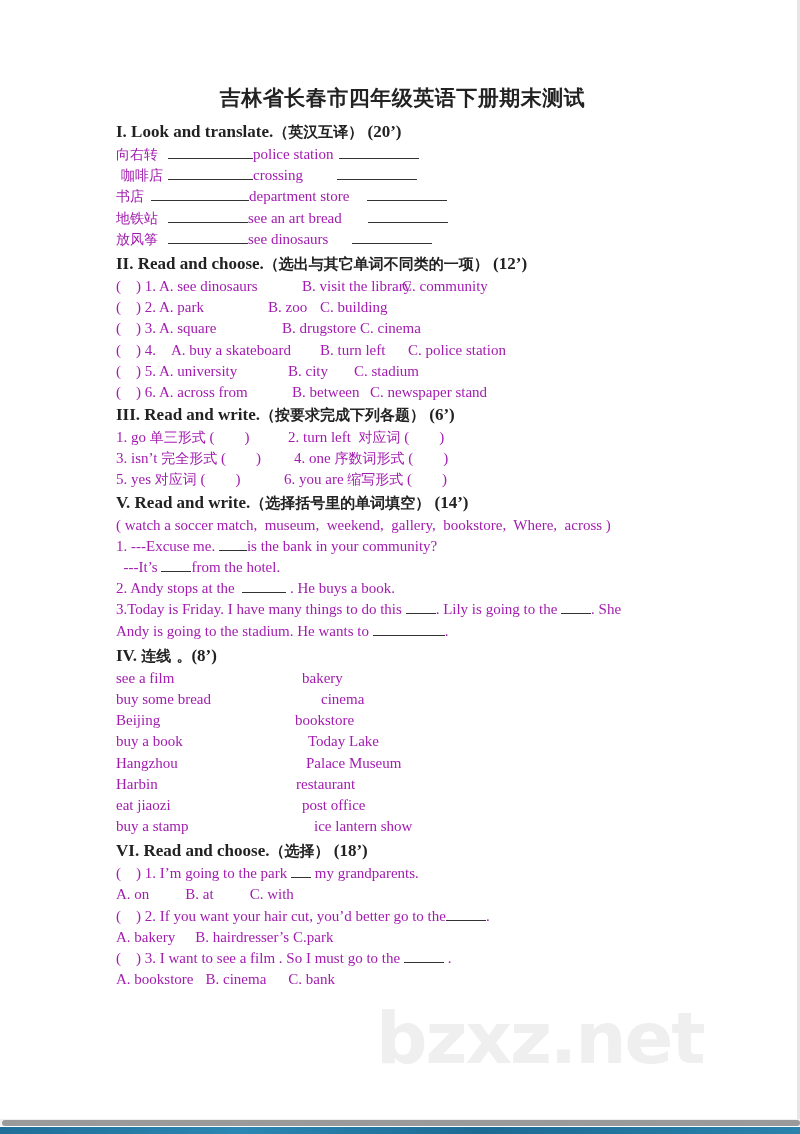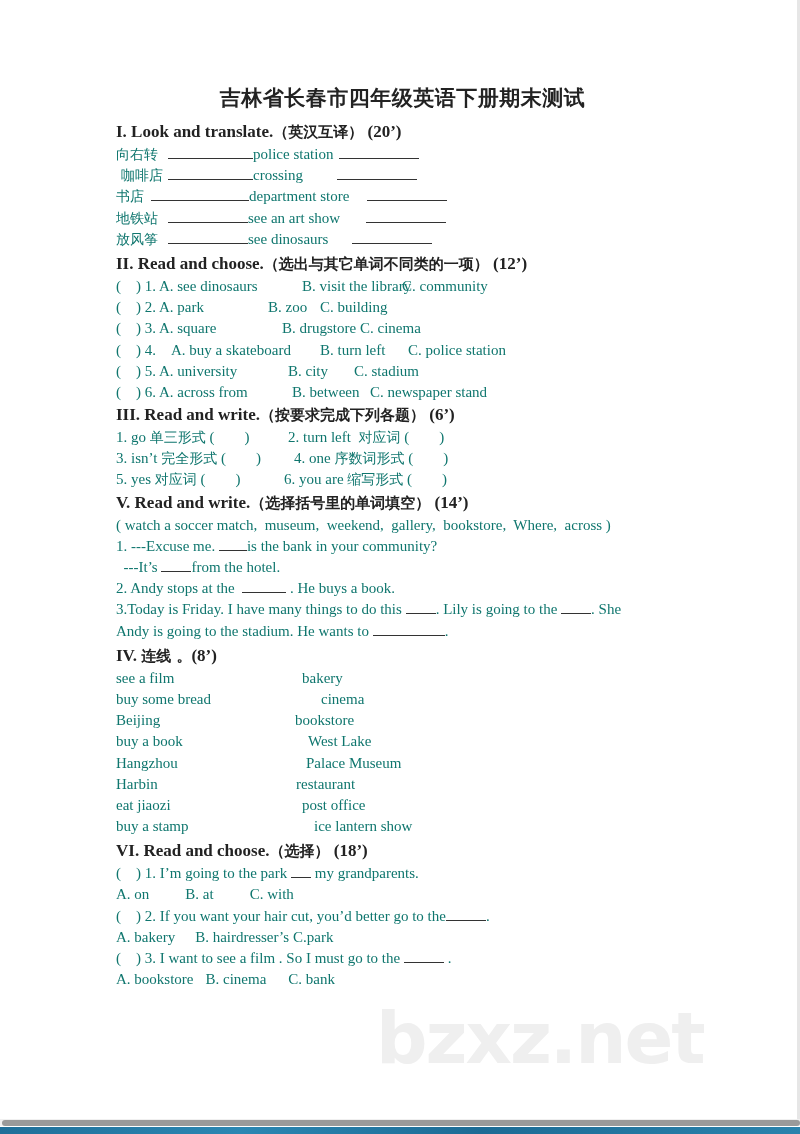--- a/index.html
+++ b/index.html
@@ -18,21 +18,21 @@
       background: #e6e6e6;
     }
     .title {
       position: absolute; left: 0; width: 797px; top: 84px;
       text-align: center; font-family: "DejaVu Sans", sans-serif;
       font-size: 21px; font-weight: bold; color: #222; letter-spacing: 0.5px;
     }
     .content { position: absolute; left: 112px; top: 120px; width: 600px; }
     .h { font-weight: bold; font-size: 17px; line-height: 24px; height: 24px; white-space: pre; }
     .h .cn { font-family: "DejaVu Sans", sans-serif; font-weight: bold; font-size: 15px; }
-    .line { font-size: 15px; line-height: 21.2px; height: 21.2px; white-space: pre; color: #0f766e; }
+    .line { font-size: 15px; line-height: 21.2px; height: 21.2px; white-space: pre; color: #a21caf; }
     .cn { font-family: "DejaVu Sans", sans-serif; font-size: 14px; }
     .blank { display: inline-block; border-bottom: 1px solid #333; height: 14px; vertical-align: baseline; }
     .col { display: inline-block; }
     .watermark {
       position: absolute; left: 372px; top: 1002px;
       font-family: "DejaVu Sans", sans-serif; font-weight: bold;
       font-size: 72px; color: #efefef; letter-spacing: -2px; line-height: 1;
       pointer-events: none;
     }
     .hscroll {
@@ -54,21 +54,21 @@
 <div class="page">
   <div class="title">吉林省长春市四年级英语下册期末测试</div>
 
   <div class="content">
 
     <div class="h"><span>I. Look and translate.</span><span class="cn">（英汉互译）</span> <span>(20’)</span></div>
     <div id="s1">
         <div class="line"><span class="cn col" style="width: 52px;">向右转</span><span class="blank" style="width: 85px;"></span><span>police station</span><span style="display: inline-block; width: 6px;"></span><span class="blank" style="width: 80px;"></span></div>
         <div class="line"><span class="cn col" style="width: 52px; text-align: center;">咖啡店</span><span class="blank" style="width: 85px;"></span><span>crossing</span><span style="display: inline-block; width: 34px;"></span><span class="blank" style="width: 80px;"></span></div>
         <div class="line"><span class="cn col" style="width: 35px;">书店</span><span class="blank" style="width: 98px;"></span><span>department store</span><span style="display: inline-block; width: 18px;"></span><span class="blank" style="width: 80px;"></span></div>
-        <div class="line"><span class="cn col" style="width: 52px;">地铁站</span><span class="blank" style="width: 80px;"></span><span>see an art show</span><span style="display: inline-block; width: 26px;"></span><span class="blank" style="width: 80px;"></span></div>
+        <div class="line"><span class="cn col" style="width: 52px;">地铁站</span><span class="blank" style="width: 80px;"></span><span>see an art bread</span><span style="display: inline-block; width: 26px;"></span><span class="blank" style="width: 80px;"></span></div>
         <div class="line"><span class="cn col" style="width: 52px;">放风筝</span><span class="blank" style="width: 80px;"></span><span>see dinosaurs</span><span style="display: inline-block; width: 24px;"></span><span class="blank" style="width: 80px;"></span></div>
       </div>
 
     <div class="h" style="margin-top:2px"><span>II. Read and choose.</span><span class="cn">（选出与其它单词不同类的一项）</span> <span>(12’)</span></div>
     <div id="s2">
         <div class="line"><span>(    ) </span><span>1.</span><span class="col" style="width: 146px;"> A. see dinosaurs</span><span class="col" style="width: 100px;">B. visit the library</span><span>C. community</span></div>
         <div class="line"><span>(    ) </span><span>2.</span><span class="col" style="width: 112px;"> A. park</span><span class="col" style="width: 52px;">B. zoo</span><span>C. building</span></div>
         <div class="line"><span>(    ) </span><span>3.</span><span class="col" style="width: 126px;"> A. square</span><span class="col" style="width: 78px;">B. drugstore</span><span>C. cinema</span></div>
         <div class="line"><span>(    ) </span><span>4.</span><span class="col" style="width: 152px; margin-left: 12px;"> A. buy a skateboard</span><span class="col" style="width: 88px;">B. turn left</span><span>C. police station</span></div>
         <div class="line"><span>(    ) </span><span>5.</span><span class="col" style="width: 132px;"> A. university</span><span class="col" style="width: 66px;">B. city</span><span>C. stadium</span></div>
@@ -90,21 +90,21 @@
         <div class="line"><span>2. Andy stops at the  </span><span class="blank" style="width: 44px;"></span><span> . He buys a book.</span></div>
         <div class="line"><span>3.Today is Friday. I have many things to do this </span><span class="blank" style="width: 30px;"></span><span>. Lily is going to the </span><span class="blank" style="width: 30px;"></span><span>. She</span></div>
         <div class="line"><span>Andy is going to the stadium. He wants to </span><span class="blank" style="width: 72px;"></span><span>.</span></div>
       </div>
 
     <div class="h" style="margin-top:2px"><span>IV. </span><span class="cn">连线 。</span><span>(8’)</span></div>
     <div id="s4">
         <div class="line"><span class="col" style="width: 186px;">see a film</span><span>bakery</span></div>
         <div class="line"><span class="col" style="width: 205px;">buy some bread</span><span>cinema</span></div>
         <div class="line"><span class="col" style="width: 179px;">Beijing</span><span>bookstore</span></div>
-        <div class="line"><span class="col" style="width: 192px;">buy a book</span><span>West Lake</span></div>
+        <div class="line"><span class="col" style="width: 192px;">buy a book</span><span>Today Lake</span></div>
         <div class="line"><span class="col" style="width: 190px;">Hangzhou</span><span>Palace Museum</span></div>
         <div class="line"><span class="col" style="width: 180px;">Harbin</span><span>restaurant</span></div>
         <div class="line"><span class="col" style="width: 186px;">eat jiaozi</span><span>post office</span></div>
         <div class="line"><span class="col" style="width: 198px;">buy a stamp</span><span>ice lantern show</span></div>
       </div>
 
     <div class="h" style="margin-top:2px"><span>VI. Read and choose.</span><span class="cn">（选择）</span> <span>(18’)</span></div>
     <div id="s6">
         <div class="line"><span>(    ) 1. I’m going to the park </span><span class="blank" style="width: 20px;"></span><span> my grandparents.</span></div>
         <div class="line"><span>A. on</span><span style="margin-left: 36px;">B. at</span><span style="margin-left: 36px;">C. with</span></div>

